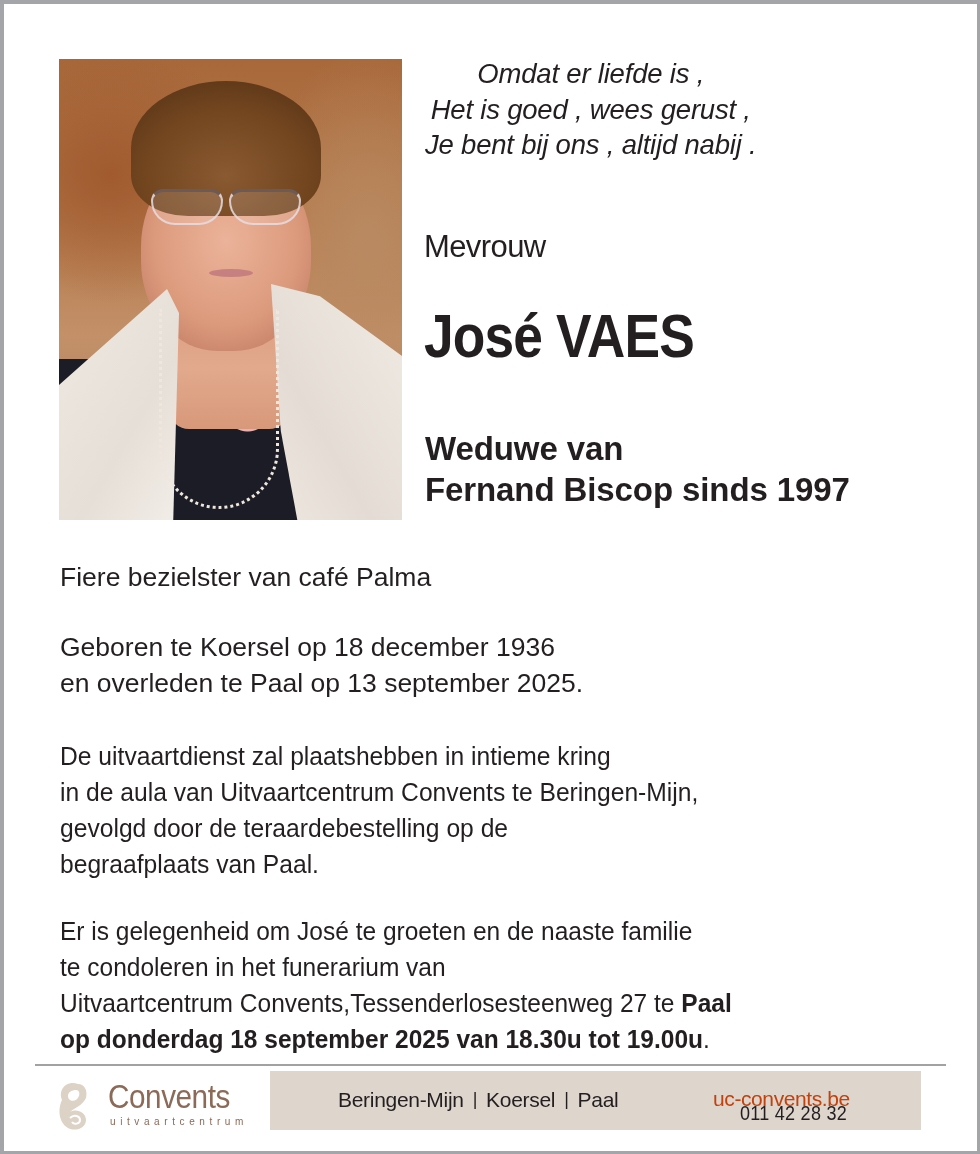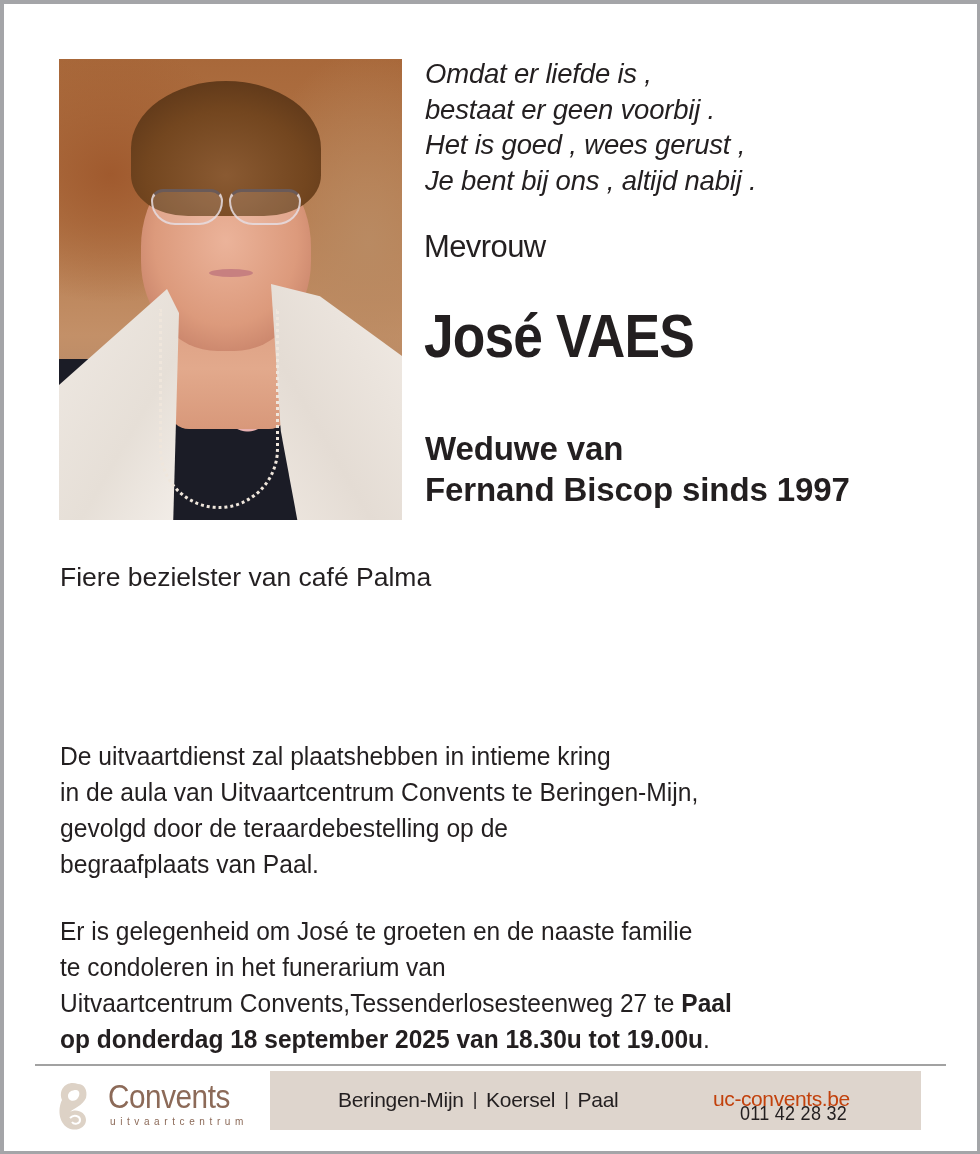--- a/index.html
+++ b/index.html
@@ -88,21 +88,21 @@
     
     .poem {
       position: absolute;
       left: 421px; top: 52px;
       font-style: italic;
       font-size: 27.5px;
       line-height: 35.5px;
       color: #231f20;
       letter-spacing: -0.2px;
     }
-    .poem div { white-space: nowrap; }
+    .poem div { white-space: nowrap; text-align: center; }
     .title-prefix {
       position: absolute;
       left: 420px; top: 225px;
       font-size: 31px;
       color: #231f20;
       letter-spacing: -0.6px;
     }
     .name {
       position: absolute;
       left: 420px; top: 296px;
@@ -236,34 +236,37 @@
     <div class="glasses-l"></div>
     <div class="glasses-r"></div>
     <div class="mouth"></div>
     <div class="shawl-l"></div>
     <div class="shawl-r"></div>
     <div class="pearls"></div>
   </div>
 
   <div class="poem">
     <div>Omdat er liefde is ,</div>
-    <div>bestaat er geen voorbij .</div>
     <div>Het is goed , wees gerust ,</div>
     <div>Je bent bij ons , altijd nabij .</div>
   </div>
 
   <div class="title-prefix">Mevrouw</div>
   <div class="name">José VAES</div>
   <div class="widow">
     <div>Weduwe van</div>
     <div>Fernand Biscop sinds 1997</div>
   </div>
 
   <div class="body-text bt-tagline">Fiere bezielster van café Palma</div>
 
+  <div class="body-text bt-birth">
+    <div>Geboren te Koersel op 18 december 1936</div>
+    <div>en overleden te Paal op 13 september 2025.</div>
+  </div>
 
   <div class="body-text bt-service">
     <div>De uitvaartdienst zal plaatshebben in intieme kring</div>
     <div>in de aula van Uitvaartcentrum Convents te Beringen-Mijn,</div>
     <div>gevolgd door de teraardebestelling op de</div>
     <div>begraafplaats van Paal.</div>
   </div>
 
   <div class="body-text bt-visit">
     <div>Er is gelegenheid om José te groeten en de naaste familie</div>

